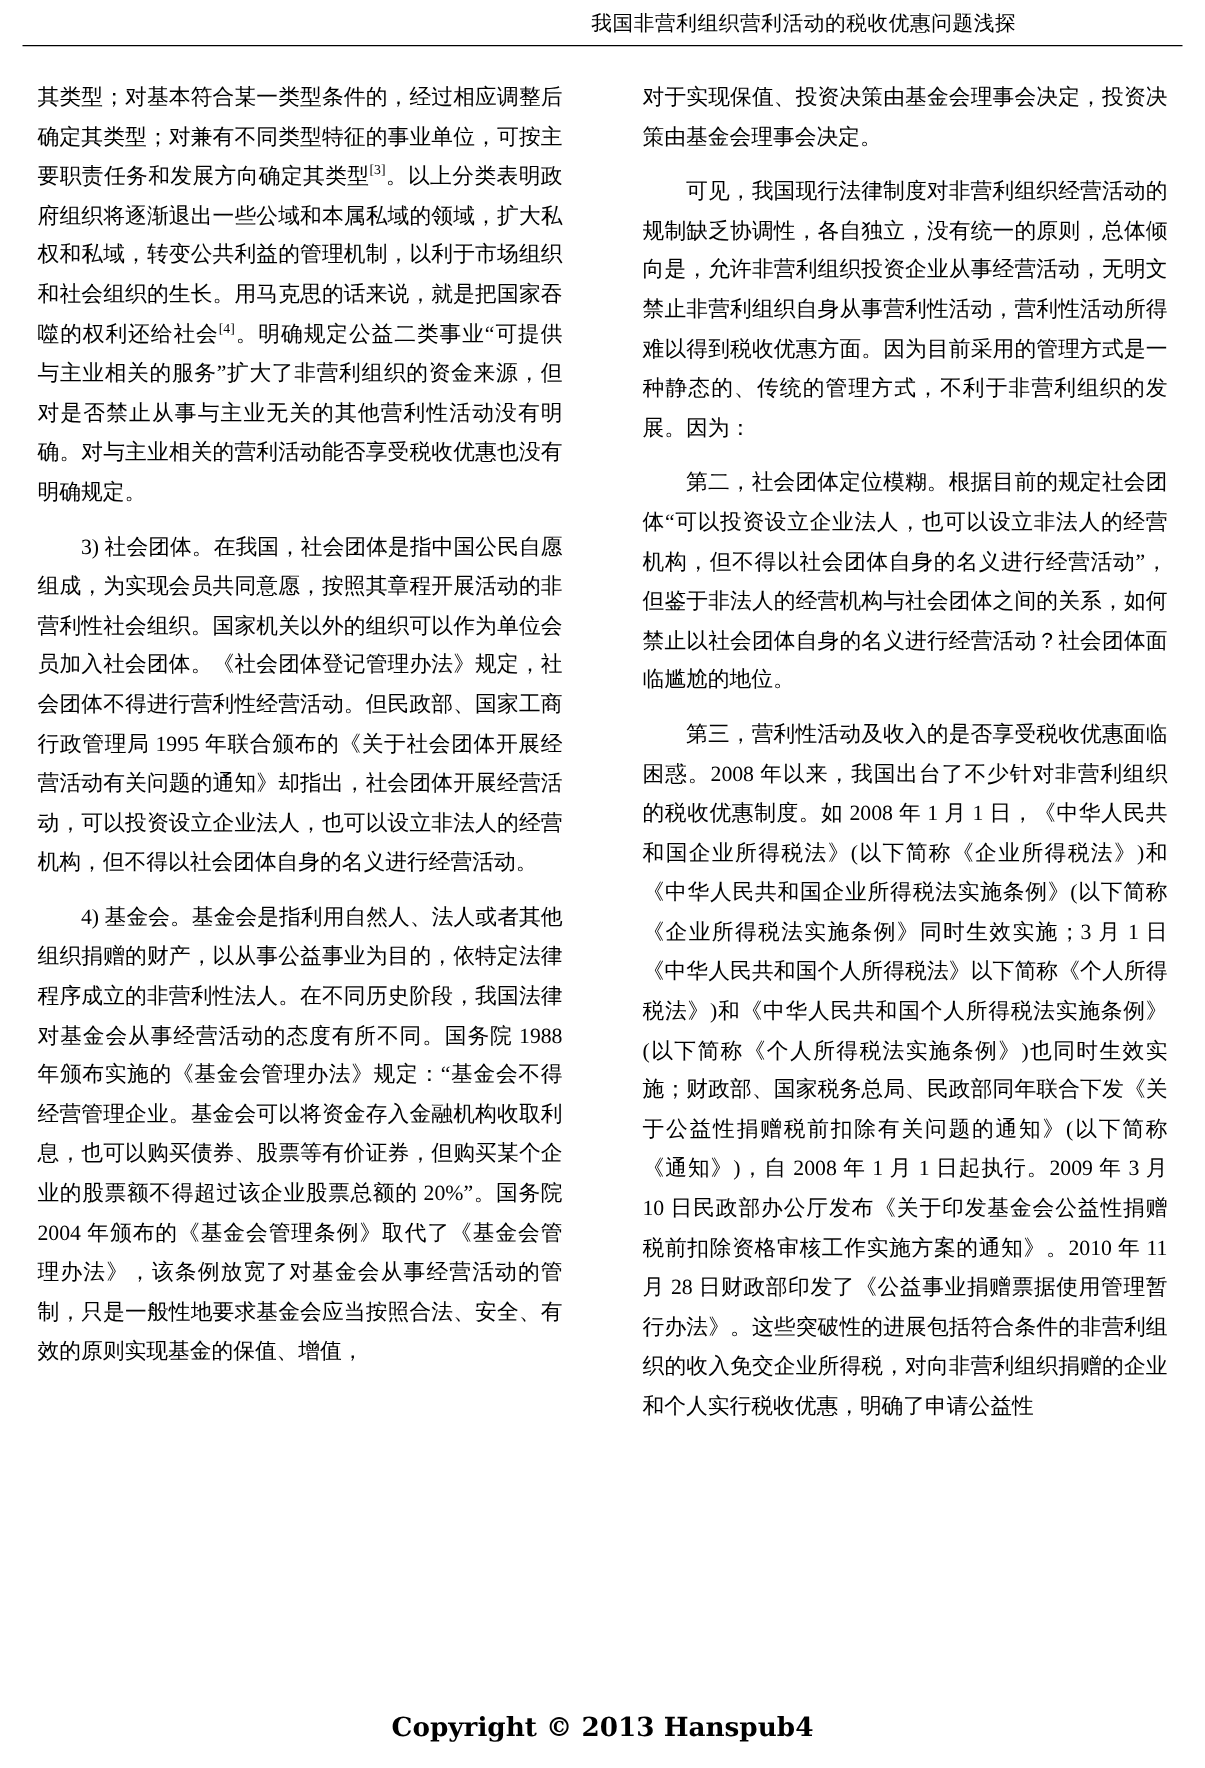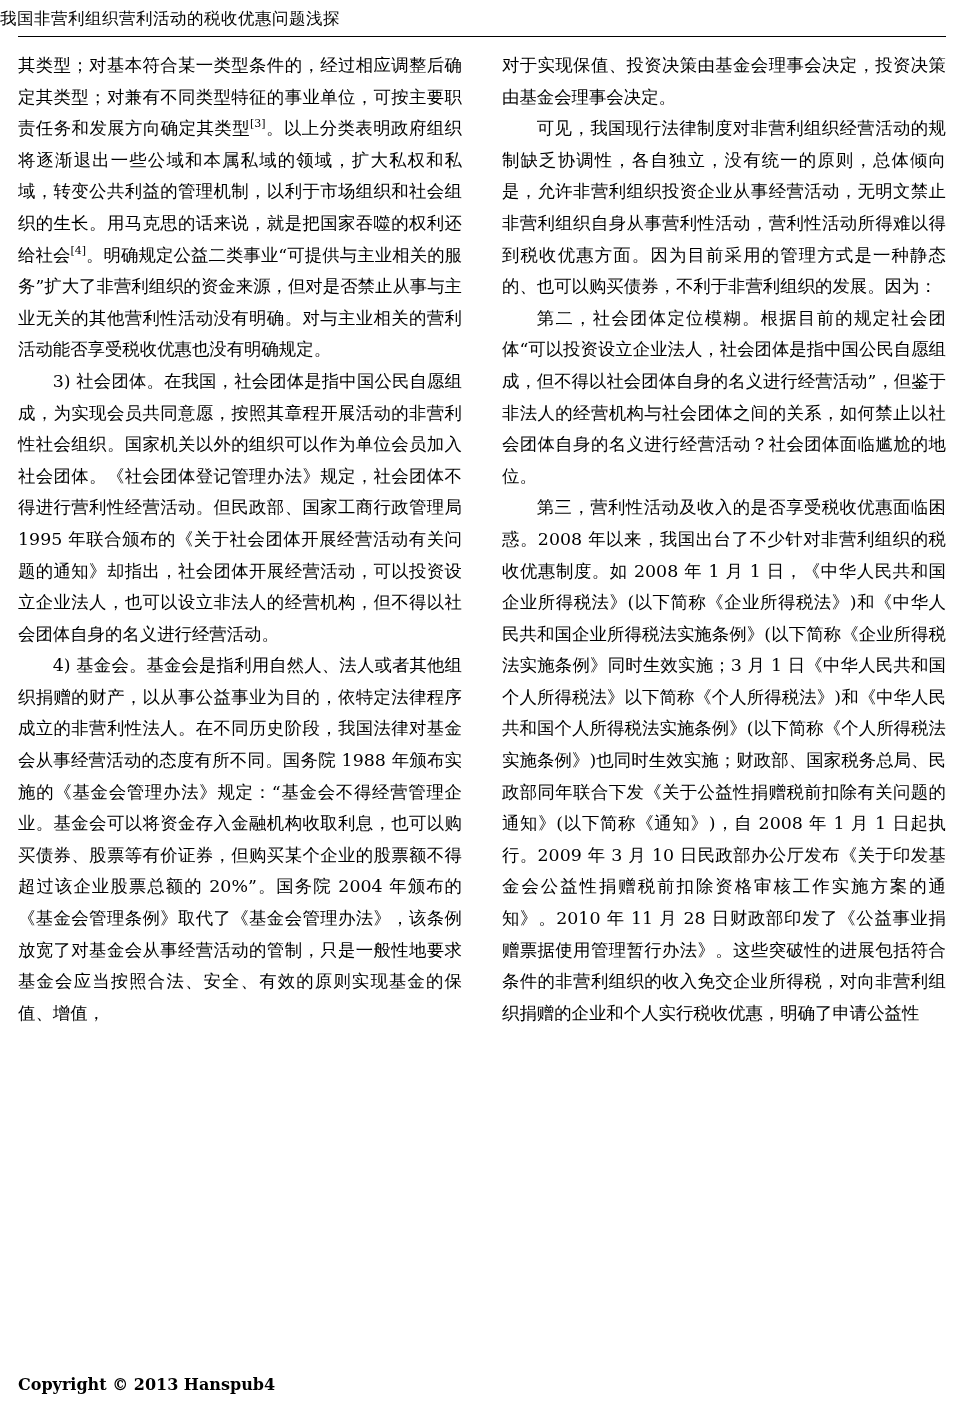--- a/index.html
+++ b/index.html
@@ -18,21 +18,21 @@
     width: 964px;
     height: 1414px;
     box-sizing: border-box;
     padding: 0;
   }
   .running-head {
     position: absolute;
     top: 8px;
     left: 0;
     width: 813px;
-    text-align: left;
+    text-align: right;
     font-size: 16.5px;
     font-family: "DejaVu Serif", "Liberation Serif", serif;
     letter-spacing: 0.5px;
   }
   .head-rule {
     position: absolute;
     top: 36px;
     left: 18px;
     width: 928px;
     height: 1px;
@@ -44,44 +44,45 @@
     left: 18px;
     width: 928px;
     height: 1300px;
     display: flex;
     justify-content: space-between;
   }
   .col {
     width: 444px;
   }
   p.body {
-    margin: 0;
+    margin: 12px;
     font-size: 17.4px;
     line-height: 31.6px;
     text-align: justify;
     text-justify: inter-ideograph;
     text-indent: 0;
+    font-family: Liberation Serif, serif;
   }
   p.body.indent {
     text-indent: 2em;
   }
   sup {
     font-size: 11px;
     vertical-align: super;
     line-height: 0;
   }
   .footer {
     position: absolute;
     bottom: 20px;
     left: 18px;
     width: 928px;
     display: flex;
-    justify-content: flex-start;
+    justify-content: center;
     align-items: baseline;
-    font-size: 16px;
+    font-size: 21px;
     font-family: "DejaVu Serif", "Liberation Serif", serif;
   }
   .footer .copyright {
     font-weight: bold;
   }
   .footer .pageno {
     font-weight: bold;
   }
 </style>
 </head>
@@ -95,22 +96,22 @@
   <div class="columns">
 
     <div class="col">
       <p class="body">其类型；对基本符合某一类型条件的，经过相应调整后确定其类型；对兼有不同类型特征的事业单位，可按主要职责任务和发展方向确定其类型<sup>[3]</sup>。以上分类表明政府组织将逐渐退出一些公域和本属私域的领域，扩大私权和私域，转变公共利益的管理机制，以利于市场组织和社会组织的生长。用马克思的话来说，就是把国家吞噬的权利还给社会<sup>[4]</sup>。明确规定公益二类事业“可提供与主业相关的服务”扩大了非营利组织的资金来源，但对是否禁止从事与主业无关的其他营利性活动没有明确。对与主业相关的营利活动能否享受税收优惠也没有明确规定。</p>
       <p class="body indent">3) 社会团体。在我国，社会团体是指中国公民自愿组成，为实现会员共同意愿，按照其章程开展活动的非营利性社会组织。国家机关以外的组织可以作为单位会员加入社会团体。《社会团体登记管理办法》规定，社会团体不得进行营利性经营活动。但民政部、国家工商行政管理局 1995 年联合颁布的《关于社会团体开展经营活动有关问题的通知》却指出，社会团体开展经营活动，可以投资设立企业法人，也可以设立非法人的经营机构，但不得以社会团体自身的名义进行经营活动。</p>
       <p class="body indent">4) 基金会。基金会是指利用自然人、法人或者其他组织捐赠的财产，以从事公益事业为目的，依特定法律程序成立的非营利性法人。在不同历史阶段，我国法律对基金会从事经营活动的态度有所不同。国务院 1988 年颁布实施的《基金会管理办法》规定：“基金会不得经营管理企业。基金会可以将资金存入金融机构收取利息，也可以购买债券、股票等有价证券，但购买某个企业的股票额不得超过该企业股票总额的 20%”。国务院 2004 年颁布的《基金会管理条例》取代了《基金会管理办法》，该条例放宽了对基金会从事经营活动的管制，只是一般性地要求基金会应当按照合法、安全、有效的原则实现基金的保值、增值，</p>
     </div>
 
     <div class="col">
       <p class="body">对于实现保值、投资决策由基金会理事会决定，投资决策由基金会理事会决定。</p>
-      <p class="body indent">可见，我国现行法律制度对非营利组织经营活动的规制缺乏协调性，各自独立，没有统一的原则，总体倾向是，允许非营利组织投资企业从事经营活动，无明文禁止非营利组织自身从事营利性活动，营利性活动所得难以得到税收优惠方面。因为目前采用的管理方式是一种静态的、也可以购买债券，不利于非营利组织的发展。因为：</p>
-      <p class="body indent">第二，社会团体定位模糊。根据目前的规定社会团体“可以投资设立企业法人，社会团体是指中国公民自愿组成，但不得以社会团体自身的名义进行经营活动”，但鉴于非法人的经营机构与社会团体之间的关系，如何禁止以社会团体自身的名义进行经营活动？社会团体面临尴尬的地位。</p>
+      <p class="body indent">可见，我国现行法律制度对非营利组织经营活动的规制缺乏协调性，各自独立，没有统一的原则，总体倾向是，允许非营利组织投资企业从事经营活动，无明文禁止非营利组织自身从事营利性活动，营利性活动所得难以得到税收优惠方面。因为目前采用的管理方式是一种静态的、传统的管理方式，不利于非营利组织的发展。因为：</p>
+      <p class="body indent">第二，社会团体定位模糊。根据目前的规定社会团体“可以投资设立企业法人，也可以设立非法人的经营机构，但不得以社会团体自身的名义进行经营活动”，但鉴于非法人的经营机构与社会团体之间的关系，如何禁止以社会团体自身的名义进行经营活动？社会团体面临尴尬的地位。</p>
       <p class="body indent">第三，营利性活动及收入的是否享受税收优惠面临困惑。2008 年以来，我国出台了不少针对非营利组织的税收优惠制度。如 2008 年 1 月 1 日，《中华人民共和国企业所得税法》(以下简称《企业所得税法》)和《中华人民共和国企业所得税法实施条例》(以下简称《企业所得税法实施条例》同时生效实施；3 月 1 日《中华人民共和国个人所得税法》以下简称《个人所得税法》)和《中华人民共和国个人所得税法实施条例》(以下简称《个人所得税法实施条例》)也同时生效实施；财政部、国家税务总局、民政部同年联合下发《关于公益性捐赠税前扣除有关问题的通知》(以下简称《通知》)，自 2008 年 1 月 1 日起执行。2009 年 3 月 10 日民政部办公厅发布《关于印发基金会公益性捐赠税前扣除资格审核工作实施方案的通知》。2010 年 11 月 28 日财政部印发了《公益事业捐赠票据使用管理暂行办法》。这些突破性的进展包括符合条件的非营利组织的收入免交企业所得税，对向非营利组织捐赠的企业和个人实行税收优惠，明确了申请公益性</p>
     </div>
 
   </div>
 
   <div class="footer">
     <span class="copyright">Copyright © 2013 Hanspub</span>
     <span class="pageno">4</span>
   </div>
 

